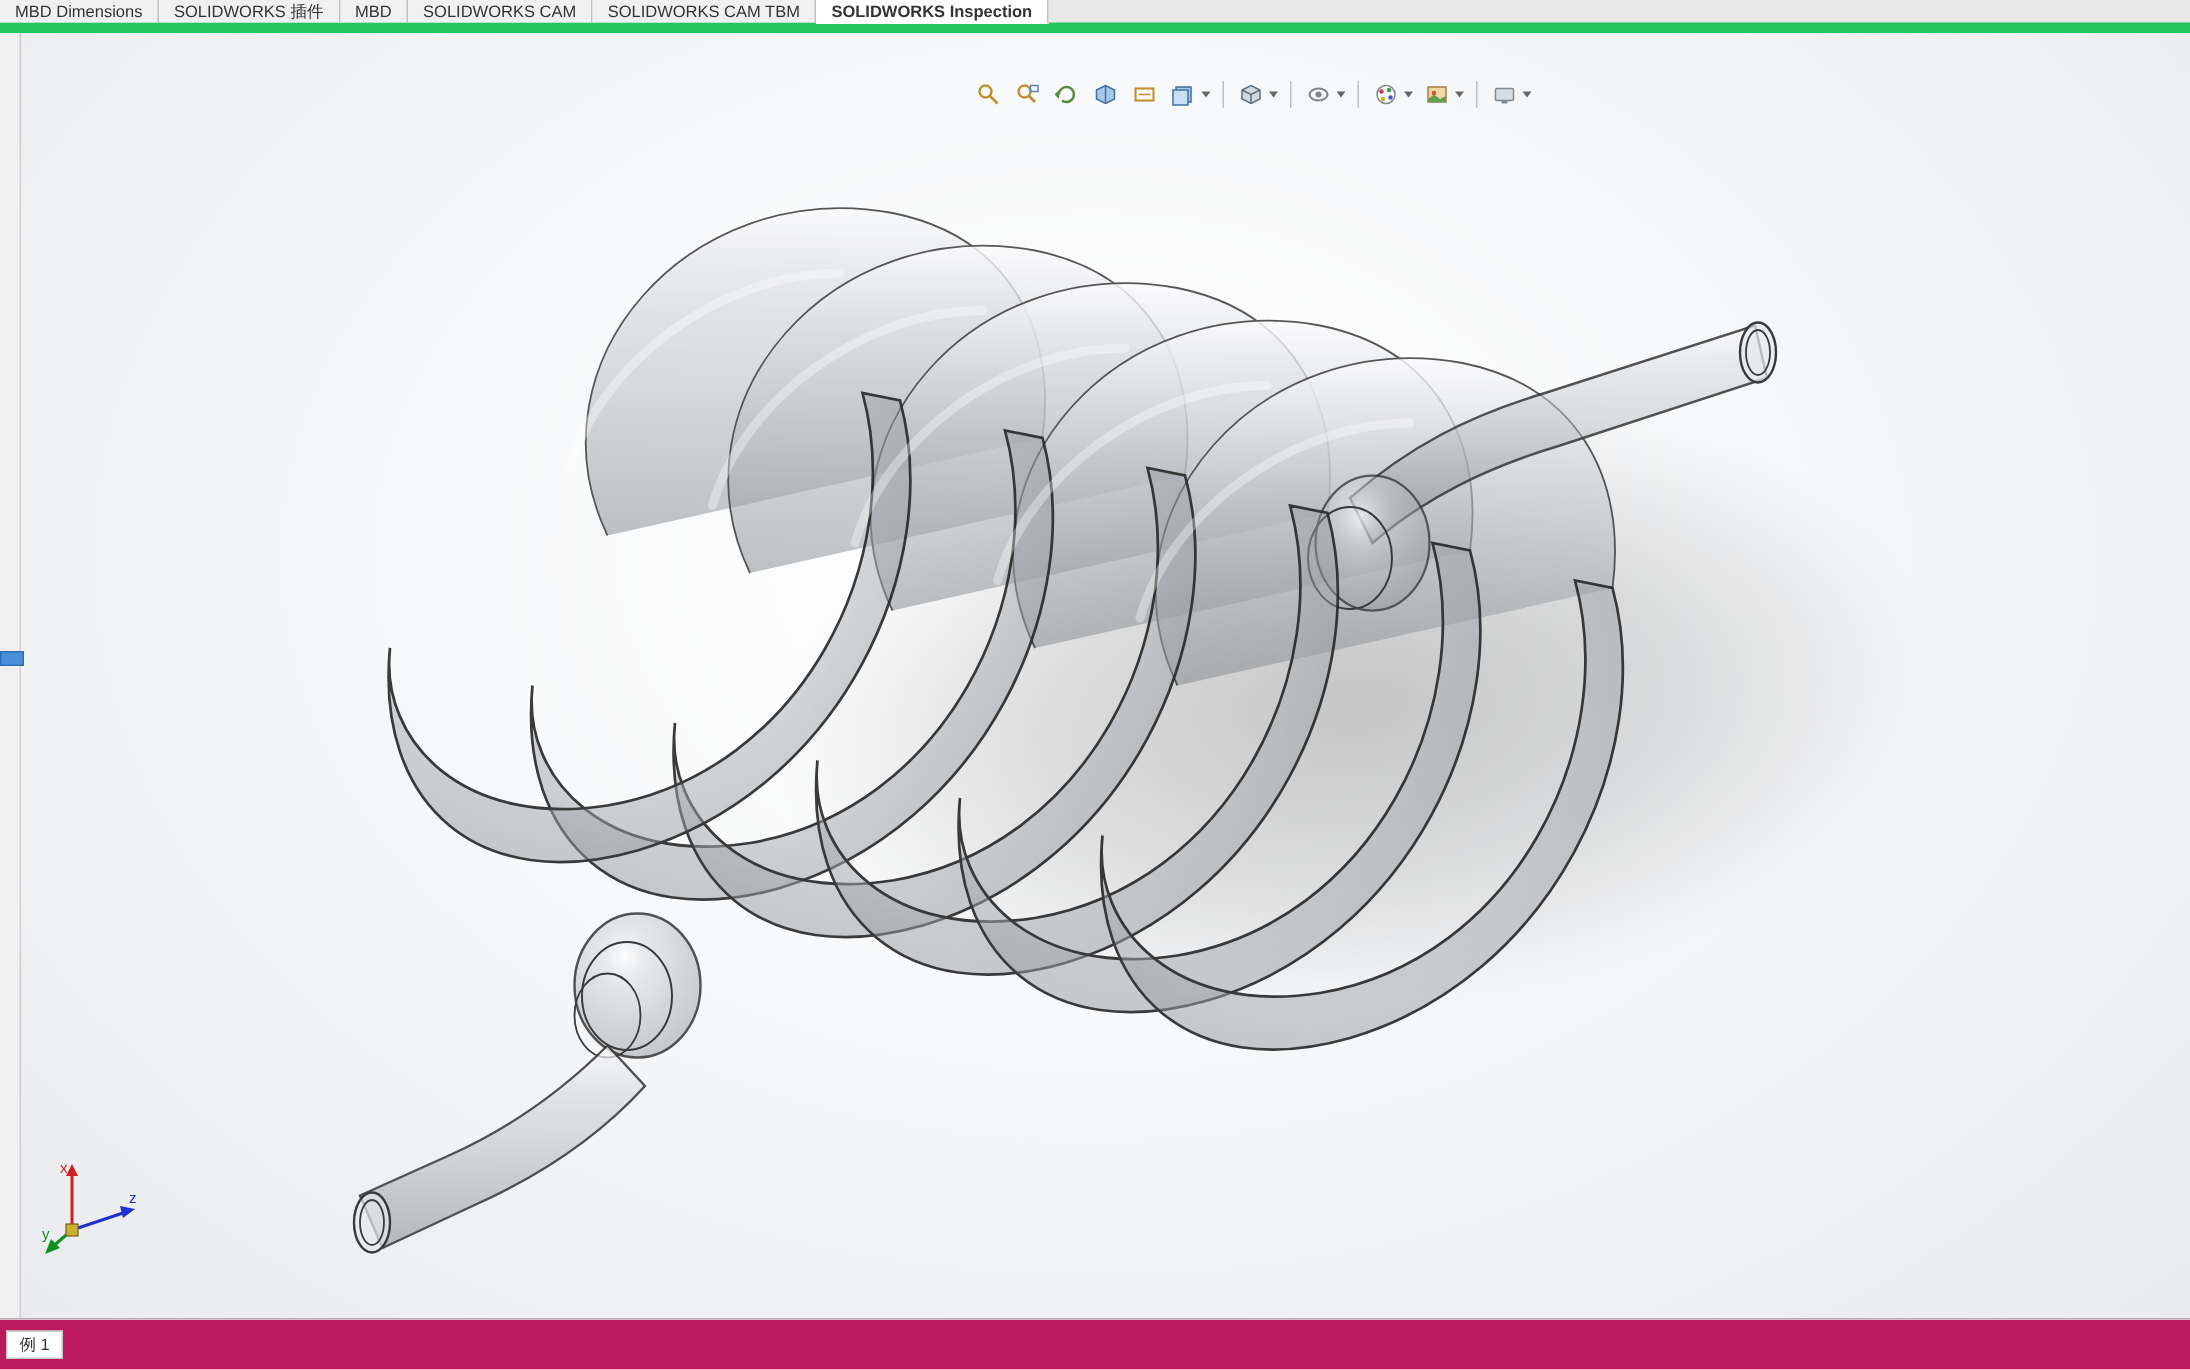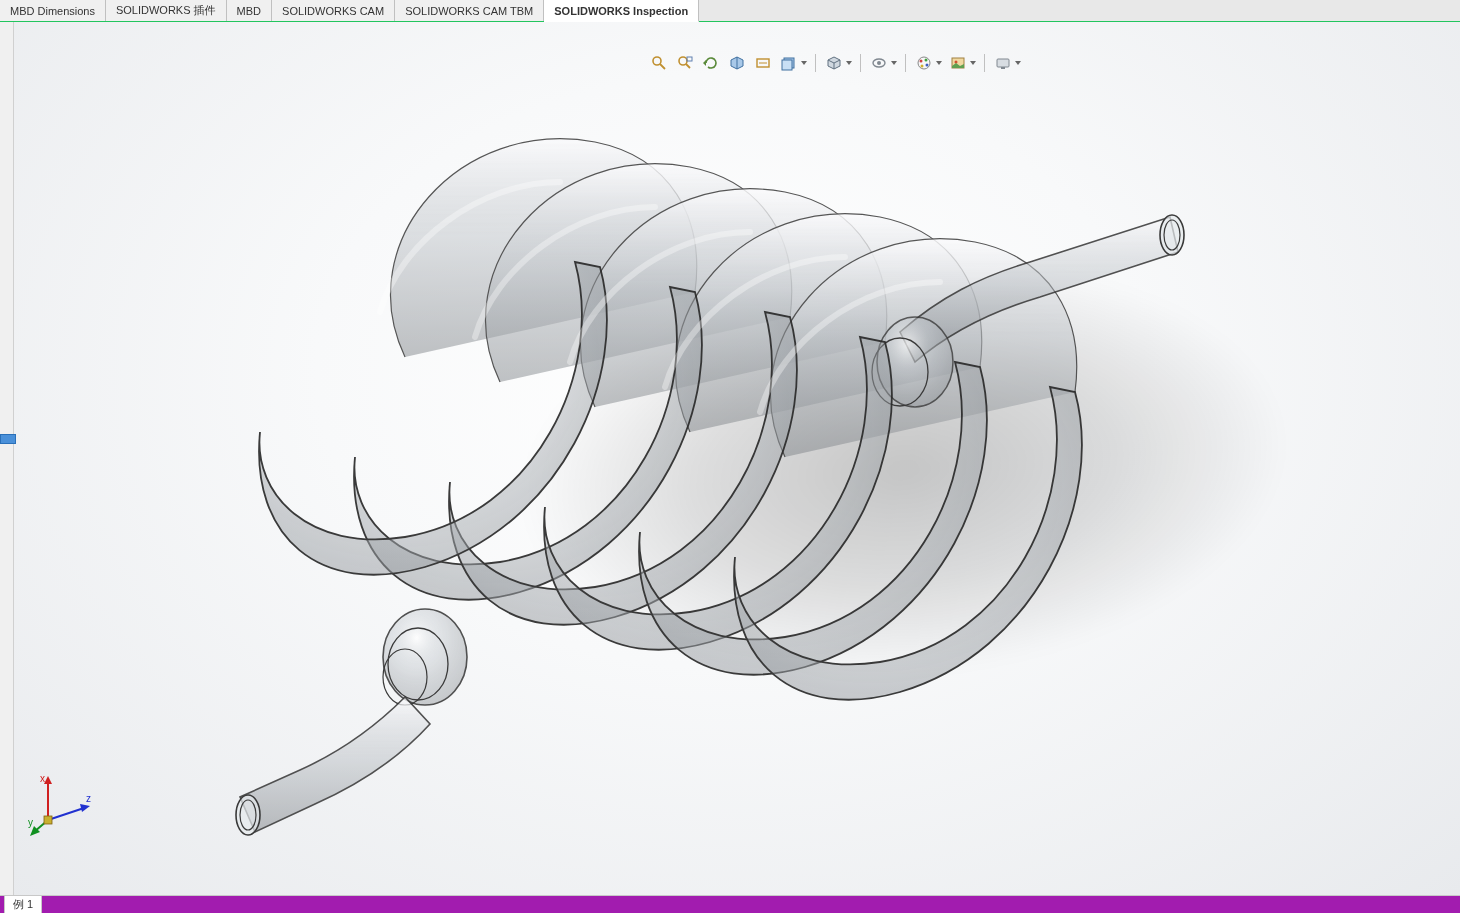--- a/index.html
+++ b/index.html
@@ -10,21 +10,21 @@
       overflow: hidden;
       background: #f5f5f5;
       position: relative;
     }
     
     
     .tab-bar {
       display: flex;
       height: 22px;
       background: #e8e8e8;
-      border-bottom: 1px solid #22c55e;
+      border-bottom: 7px solid #22c55e;
       font-size: 11px;
       align-items: stretch;
     }
     .tab {
       padding: 3px 10px;
       border-right: 1px solid #c0c0c0;
       background: #f0f0f0;
       cursor: pointer;
       white-space: nowrap;
       display: flex;
@@ -136,22 +136,22 @@
       width: 70px;
       height: 70px;
     }
     
     
     .status-bar {
       position: absolute;
       bottom: 0;
       left: 0;
       width: 100%;
-      height: 18px;
-      background: #a21caf;
+      height: 34px;
+      background: #be185d;
       border-top: 1px solid #c8c8c8;
       font-size: 11px;
       display: flex;
       align-items: center;
       padding: 0 4px;
       color: #333;
     }
     .status-tab {
       padding: 1px 8px;
       border: 1px solid #c8c8c8;

